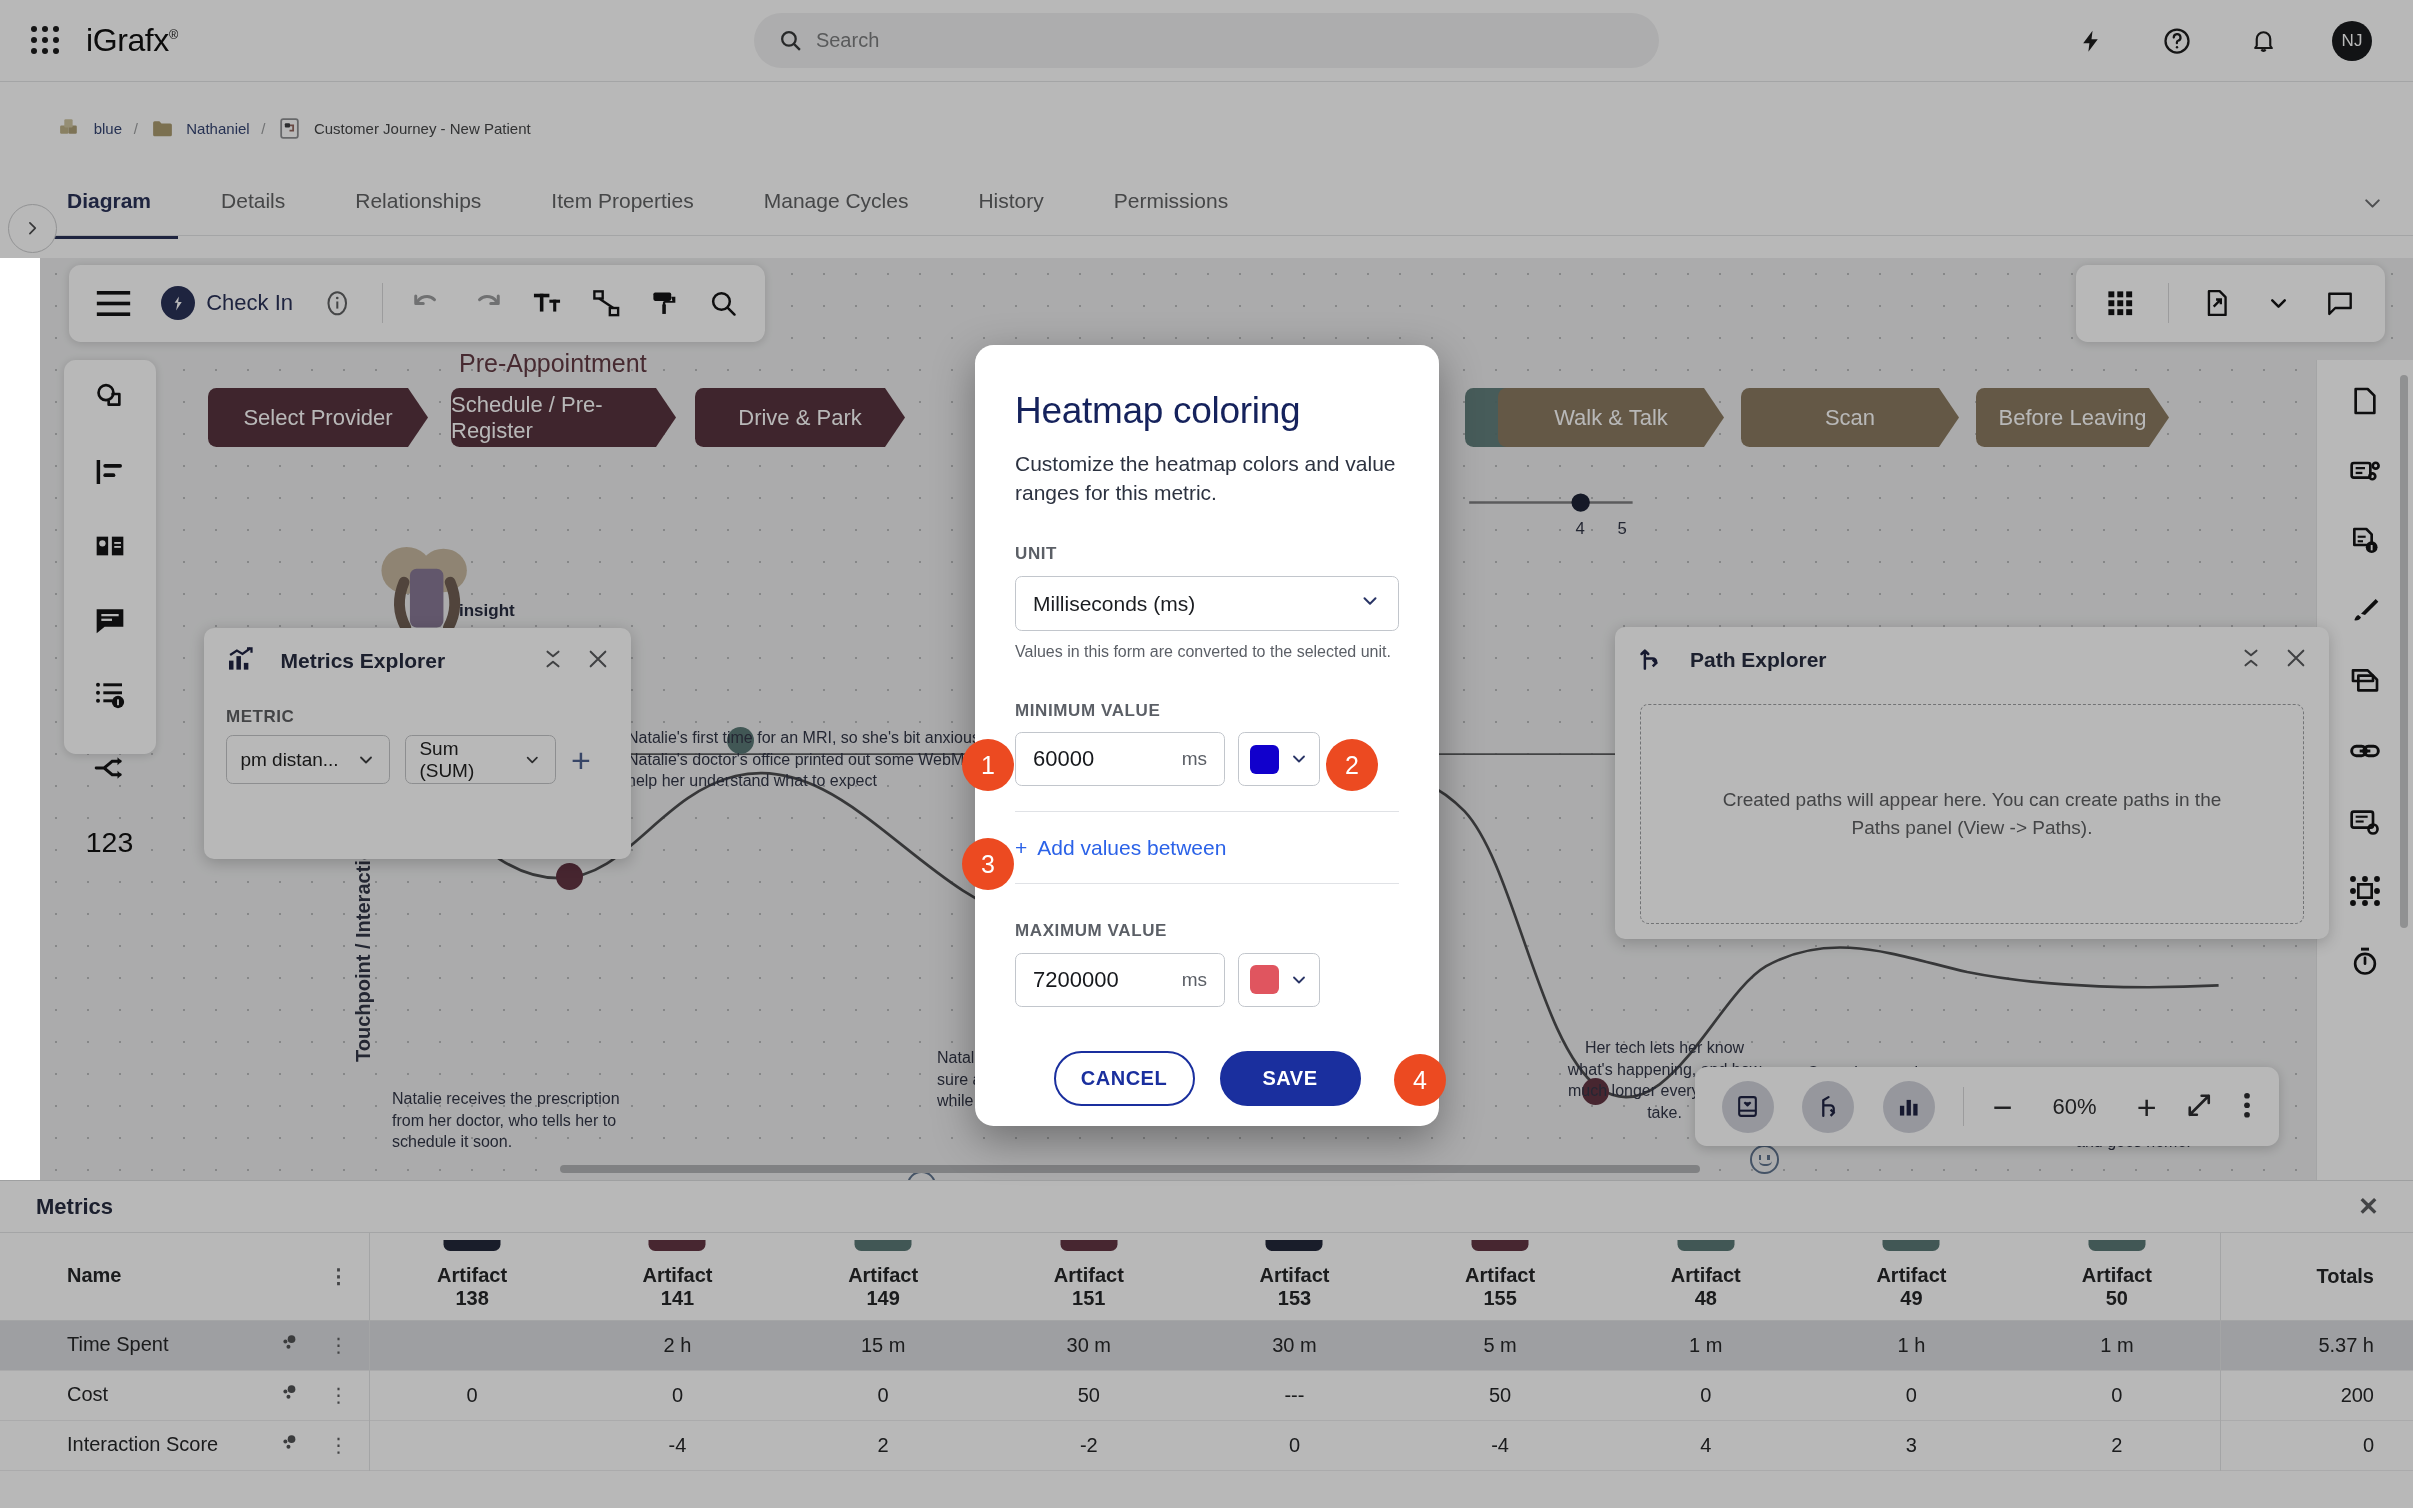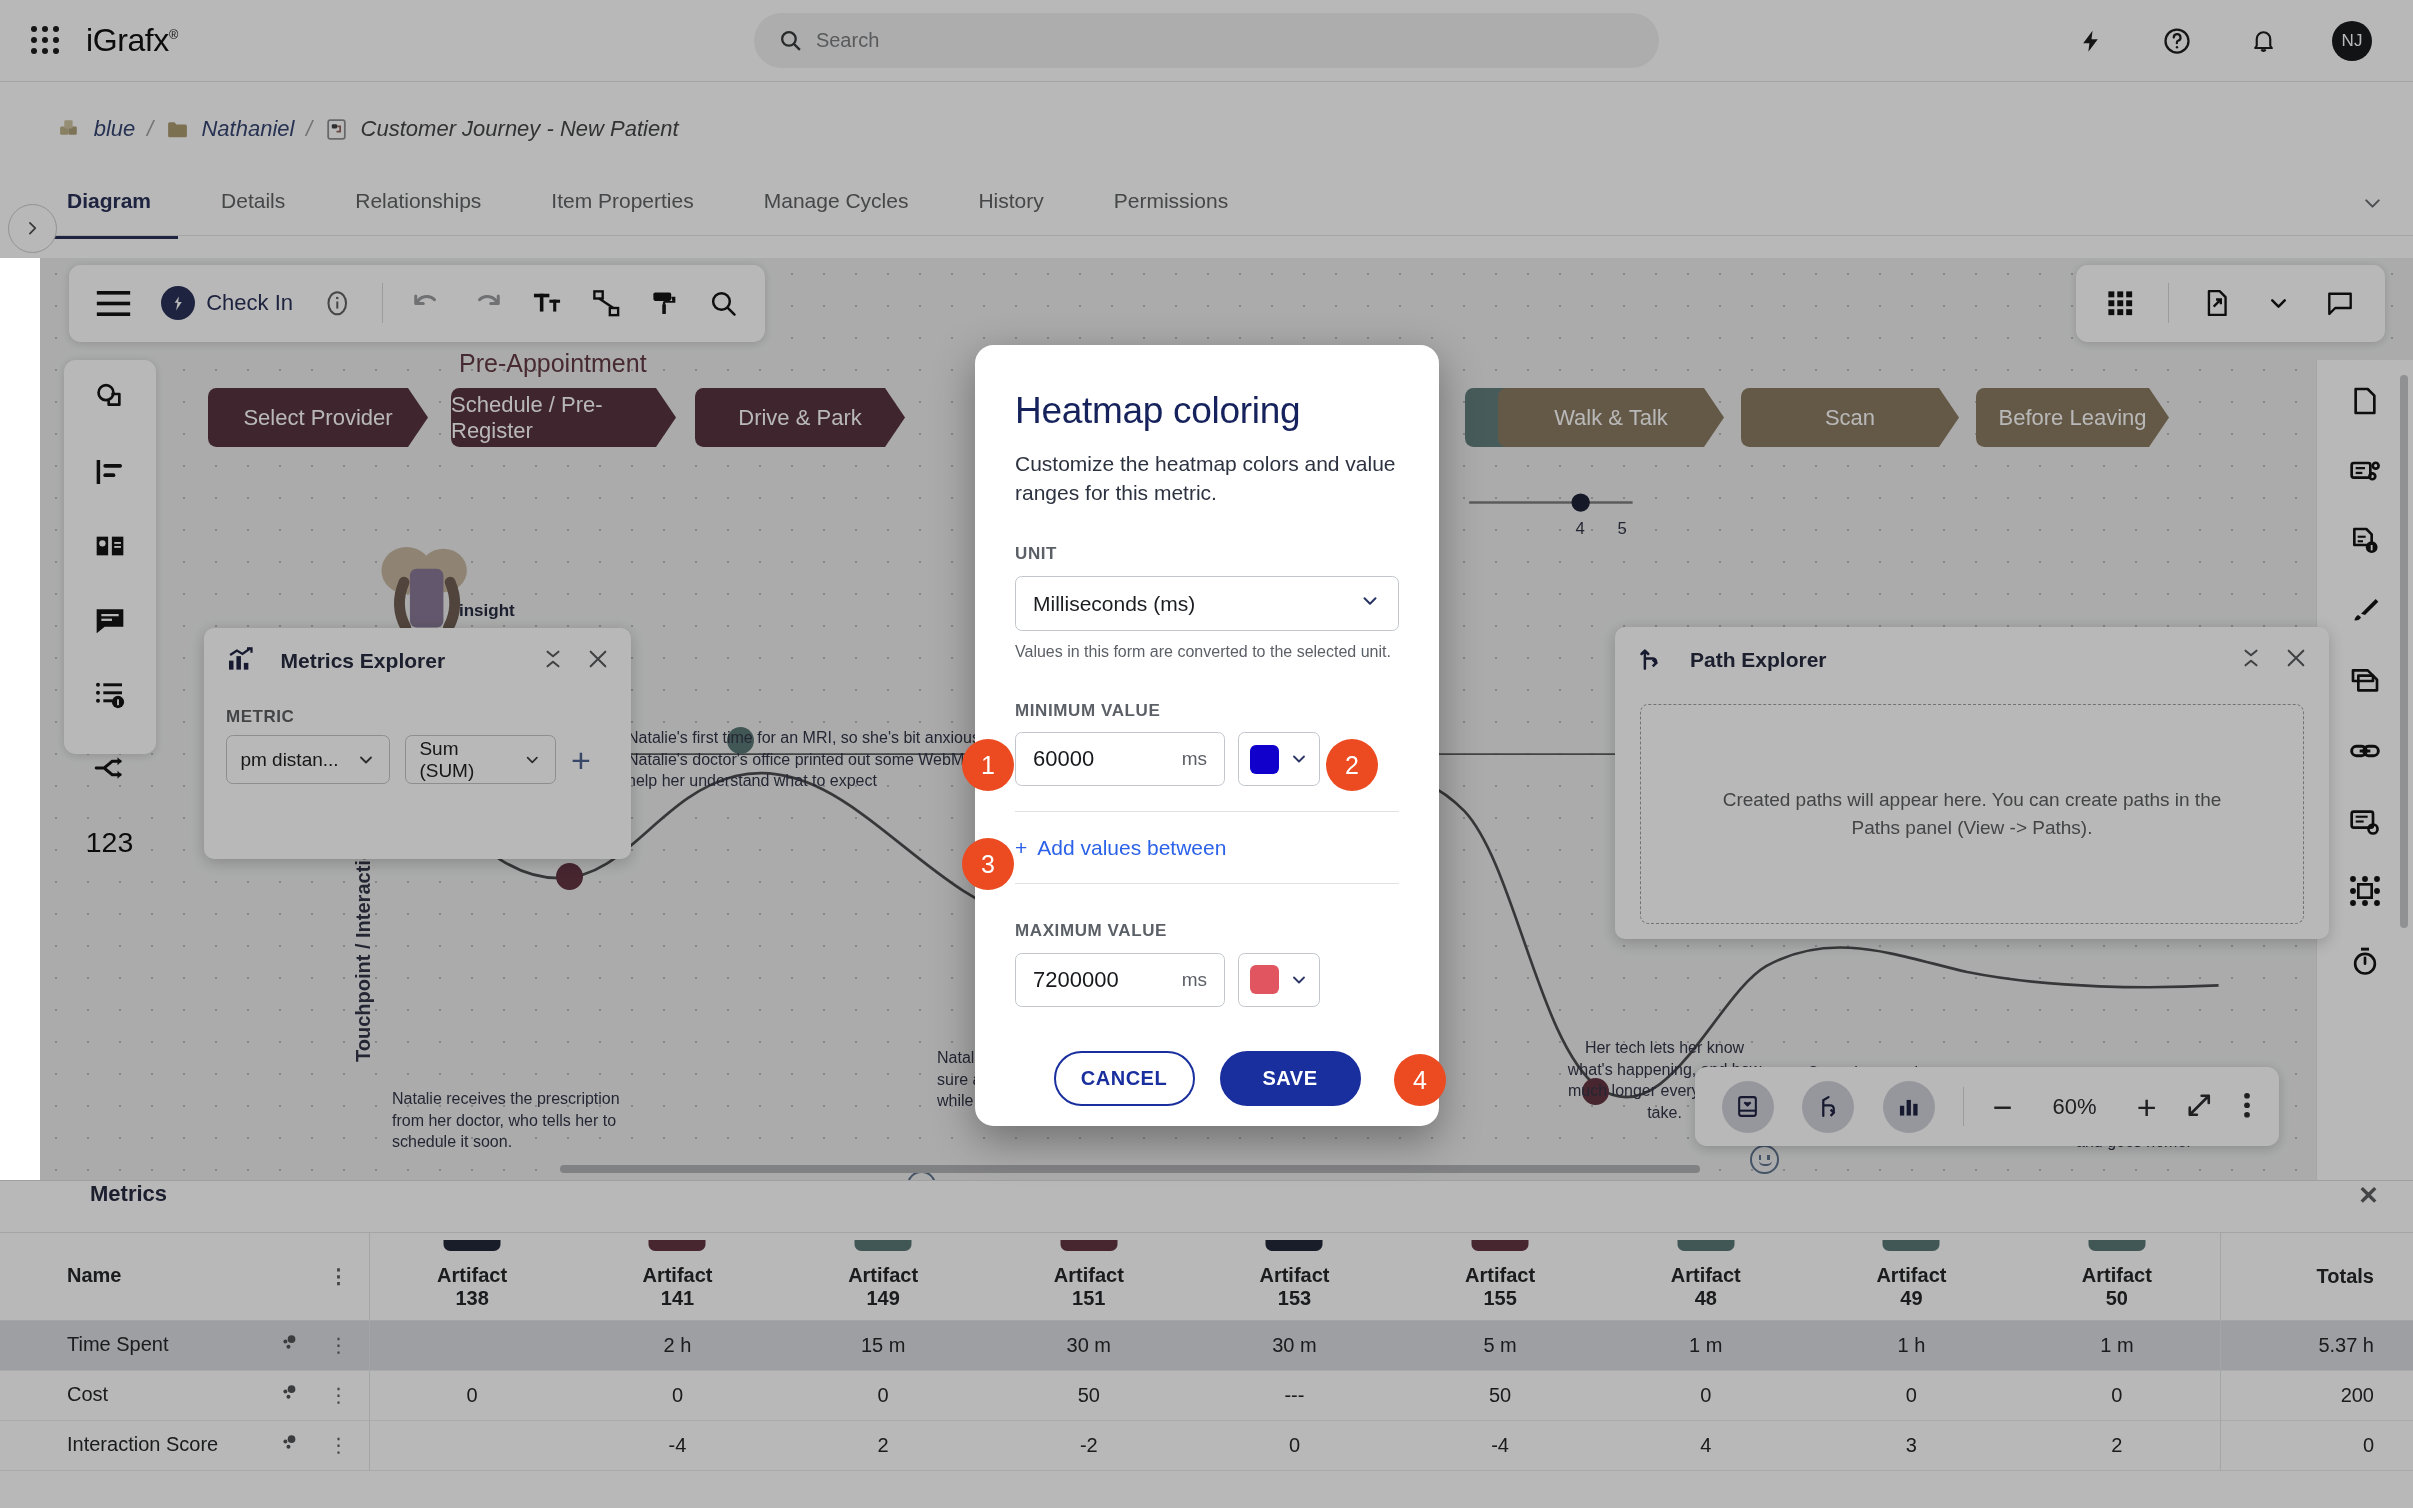--- a/index.html
+++ b/index.html
@@ -35,21 +35,21 @@
   .topicons { position:absolute; right: 41px; top: 0; height: 82px; display:flex; align-items:center; gap: 52px; }
   .topicons .ic { cursor:pointer; display:flex; align-items:center; justify-content:center; width:34px; height:34px; }
   .avatar { width: 40px; height: 40px; border-radius:50%; background:#161b22; color:#fff;
             display:flex; align-items:center; justify-content:center; font-size:17px; cursor:pointer; }
 
   
   .subhead { position:absolute; left:0; top:82px; width:2413px; height:176px; background:#fff; }
   .collapse-btn { position:absolute; left: 7.5px; top: 122px; width: 49px; height: 49px; border-radius:50%;
                   border:0.8px solid #c9ccd1; background:#fff; display:flex; align-items:center; justify-content:center;
                   cursor:pointer; z-index: 5;}
-  .crumbs { position:absolute; left: 57px; top: 34px; display:flex; align-items:center; gap:11.7px; font-size:22px;font-style:italic; }
+  .crumbs { position:absolute; left: 57px; top: 34px; display:flex; align-items:center; gap:11.7px; font-size:15px; }
   .crumbs a { color:#1a46c9; text-decoration:none; cursor:pointer; }
   .crumbs .sep { color:#9aa0a6; }
   .crumbs .cur { color:#44474b; }
   .crumb-ico { width:25px; height:25px; display:inline-block; }
   .tabs { position:absolute; left: 40px; top: 92px; display:flex; gap: 16px; font-size:21px; }
   .tabs .tab { padding: 15px 27px 22px 27px; color:#5f6368; cursor:pointer; white-space:nowrap; }
   .tabs .tab.active { color:#1a2f9e; font-weight:700; border-bottom:4.2px solid #1a2f9e; }
   .subhead .hr { position:absolute; left:40px; right:0; top: 153px; height:0.8px; background:#e3e5e8; }
   .chev-right { position:absolute; right: 28.5px; top: 109px; cursor:pointer; }
 
@@ -135,21 +135,21 @@
   .zoombar .pct { font-size:22px; color:#2a2d33; min-width:67px; text-align:center; }
   .zoombar .pm { font-size:34px; color:#2a2d33; cursor:pointer; line-height:1; }
 
   
   .hscroll { position:absolute; left: 520px; bottom: 6.7px; width: 1140px; height: 8.4px; border-radius:4.2px;
              background:#b0b4ba; cursor:pointer; }
 
   
   .metrics { position:absolute; left:0; top: 1180px; width: 2413px; height: 329px;
              background:#fff; border-top:0.8px solid #dcdee2; }
-  .metrics .mhead { height: 52px; display:flex; align-items:flex-start; padding-left: 90px;
+  .metrics .mhead { height: 52px; display:flex; align-items:center; padding-left: 36px;
                     font-size:22px; font-weight:700; color:#1d2b66; border-bottom:0.8px solid #e3e5e8; }
   .metrics .mclose { margin-left:auto; margin-right: 34px; font-size:25px; color:#5b5f66; cursor:pointer;}
   table.mt { width: 2413px; border-collapse: collapse; table-layout: fixed; }
   table.mt th, table.mt td { font-size: 20px; color:#24272c; padding: 0; height: 50px; }
   table.mt th.nameh { width: 369px; text-align:left; padding-left: 67px; vertical-align:middle;
                       border-right:0.8px solid #e3e5e8; font-weight:700; position:relative;}
   table.mt th.arth { text-align:center; font-weight:700; line-height:1.18; vertical-align:middle;
                      padding-top: 22px; position:relative; }
   table.mt th.totalh { text-align:right; padding-right: 39px; font-weight:700; border-left:0.8px solid #e3e5e8;}
   table.mt thead tr { height: 87px; border-bottom:0.8px solid #e3e5e8;}

